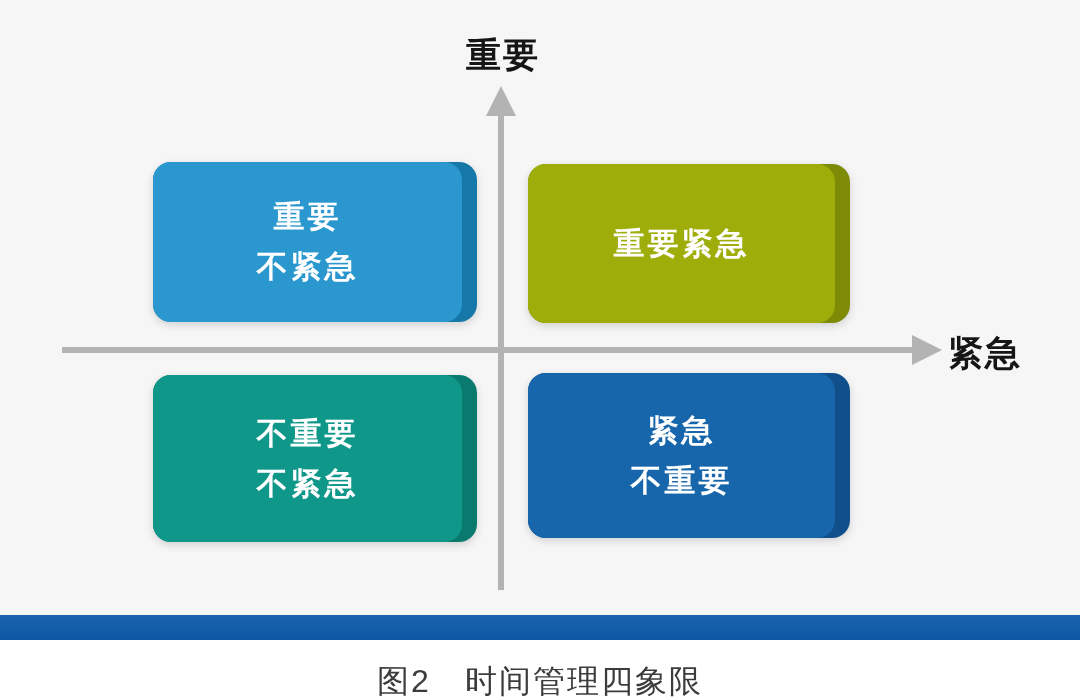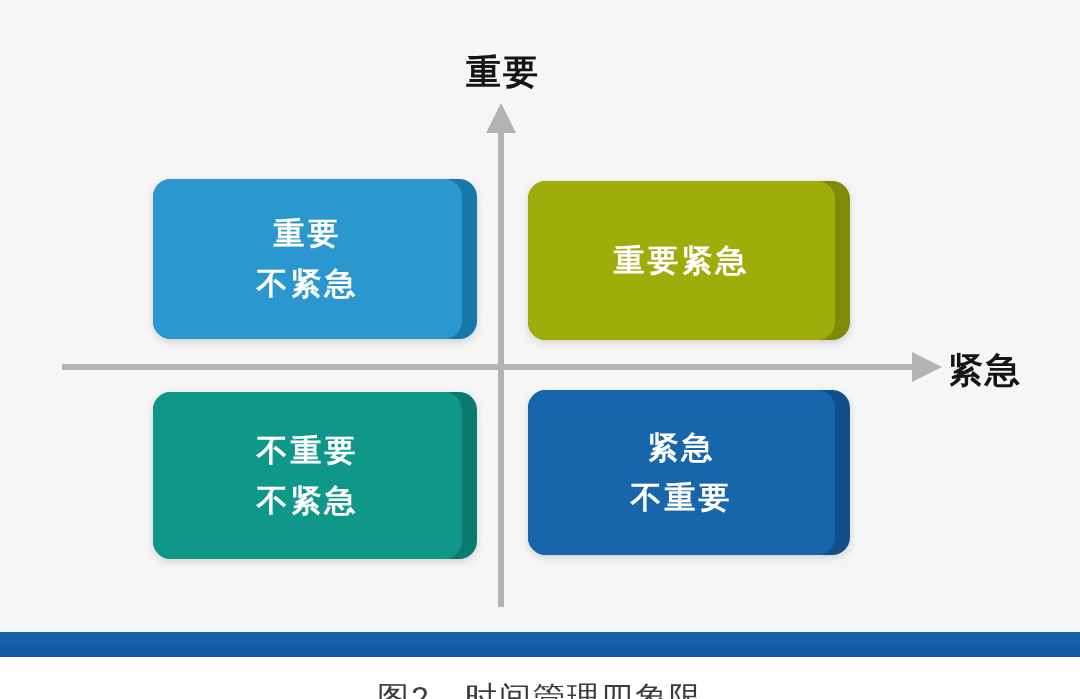--- a/index.html
+++ b/index.html
@@ -3,21 +3,21 @@
 <meta charset="utf-8">
 <style>
   html, body { margin: 0; padding: 0; }
   body {
     width: 1080px; height: 699px;
     background: #f6f6f7;
     font-family: "Liberation Sans", "DejaVu Sans", sans-serif;
     position: relative;
     overflow: hidden;
   }
-  .stage { position: absolute; inset: 0; margin-top: 17px; }
+  .stage { position: absolute; inset: 0; }
 
   
   .v-axis {
     position: absolute; left: 498px; top: 112px;
     width: 6px; height: 478px;
     background: #b3b3b3;
   }
   .h-axis {
     position: absolute; left: 62px; top: 347px;
     width: 852px; height: 6px;

